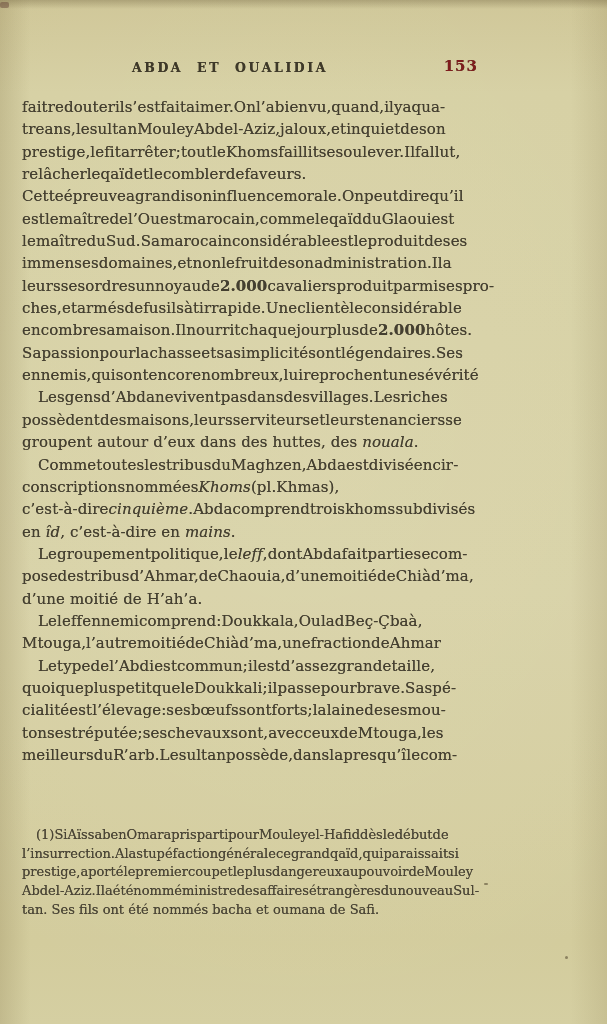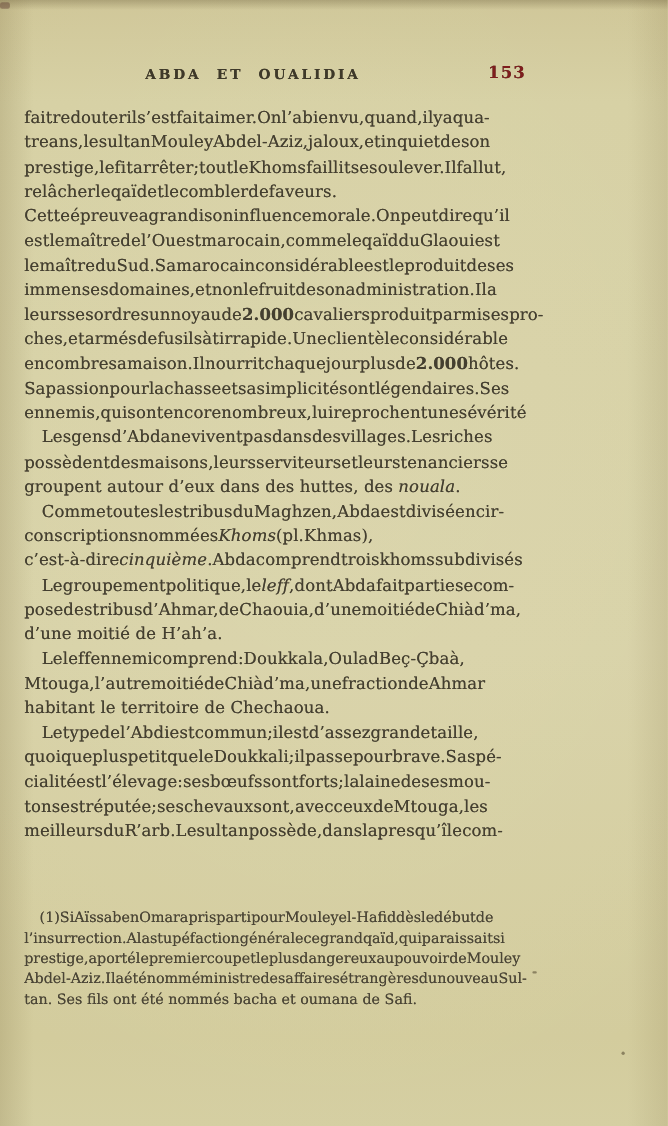--- a/index.html
+++ b/index.html
@@ -272,20 +272,21 @@
     </div>
     <div class="line j">
       <span>c’est-à-dire</span>
       <span><i>cinquième</i>.</span>
       <span>Abda</span>
       <span>comprend</span>
       <span>trois</span>
       <span>khoms</span>
       <span>subdivisés</span>
     </div>
+    <div class="line">en <i>îd</i>, c’est-à-dire en <i>mains</i>.</div>
     <div class="line j ind">
       <span>Le</span>
       <span>groupement</span>
       <span>politique,</span>
       <span>le</span>
       <span><i>leff</i>,</span>
       <span>dont</span>
       <span>Abda</span>
       <span>fait</span>
       <span>partie</span>
@@ -319,21 +320,20 @@
       <span>Mtouga,</span>
       <span>l’autre</span>
       <span>moitié</span>
       <span>de</span>
       <span>Chiàd’ma,</span>
       <span>une</span>
       <span>fraction</span>
       <span>de</span>
       <span>Ahmar</span>
     </div>
-    <div class="line">habitant le territoire de Chechaoua.</div>
     <div class="line j ind">
       <span>Le</span>
       <span>type</span>
       <span>de</span>
       <span>l’Abdi</span>
       <span>est</span>
       <span>commun</span>
       <span>;</span>
       <span>il</span>
       <span>est</span>

